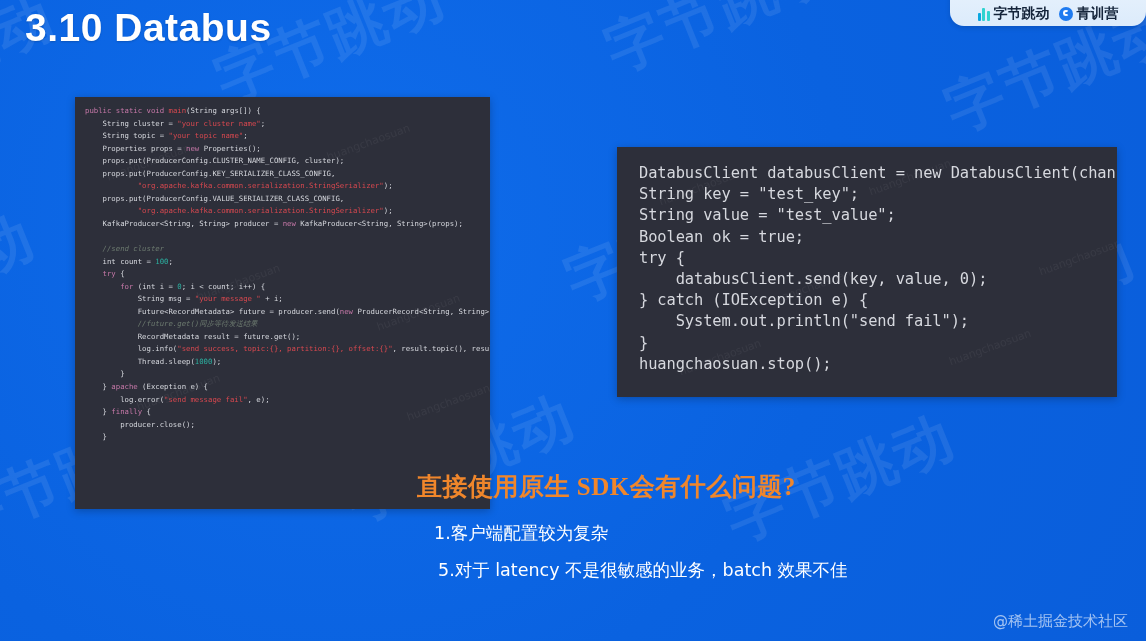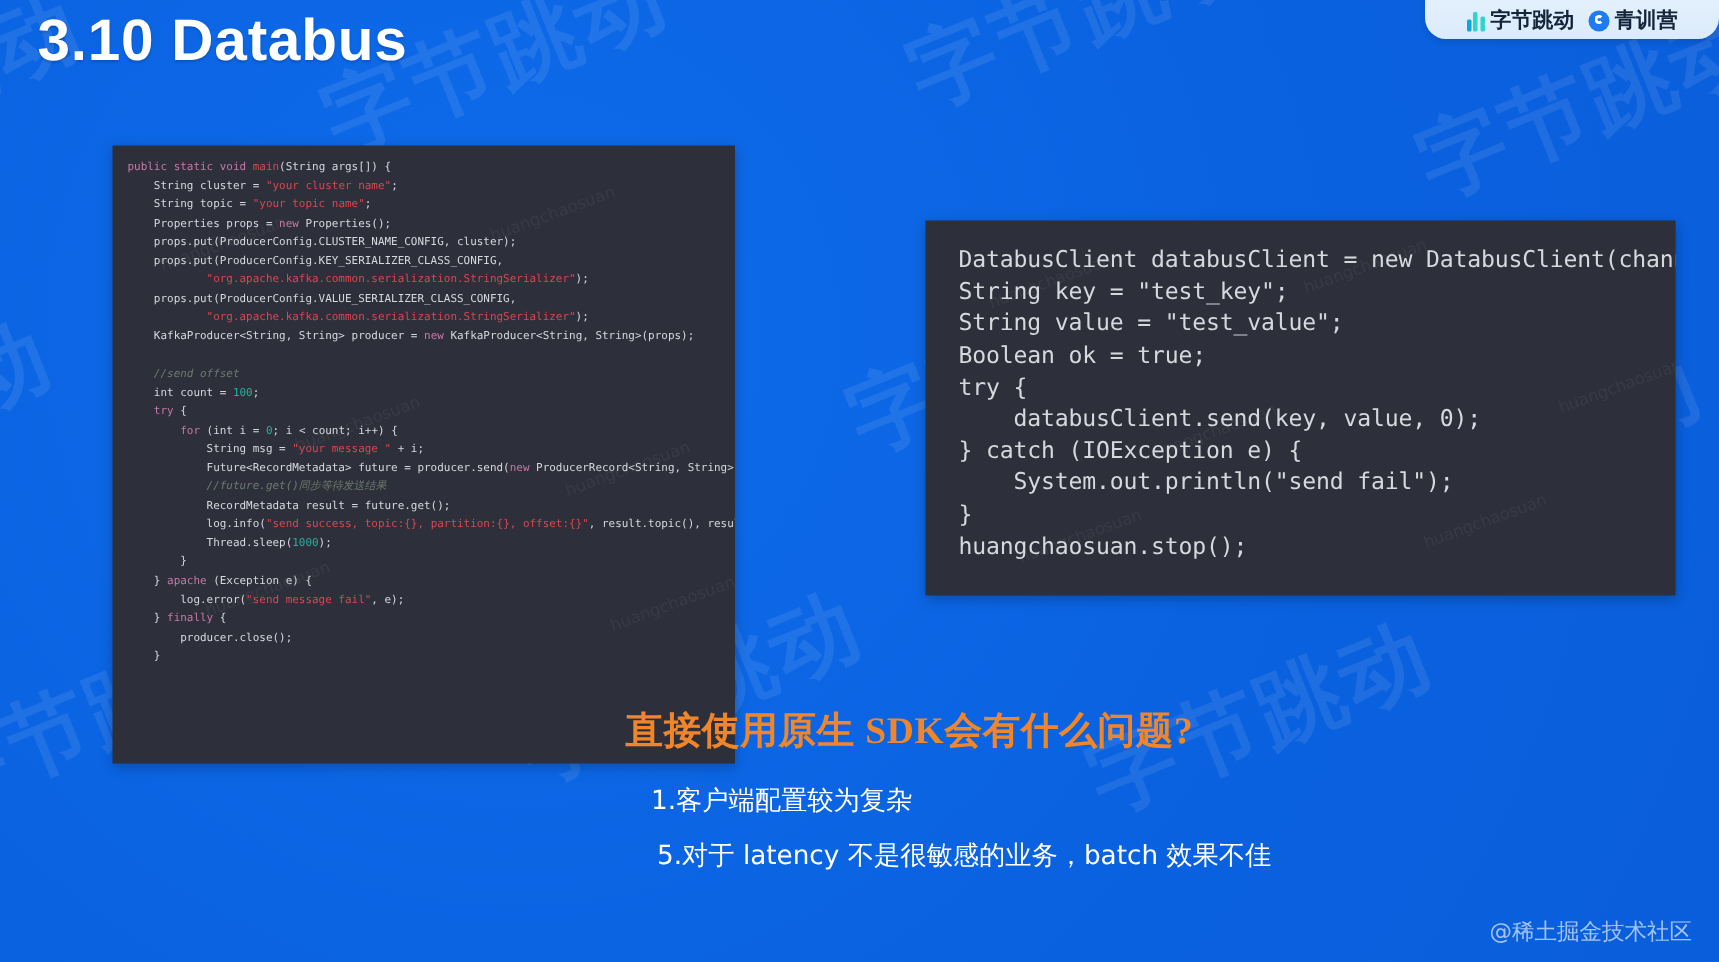--- a/index.html
+++ b/index.html
@@ -248,21 +248,21 @@
         <div class="code-line"><span class="plain">    String cluster = </span><span class="str">"your cluster name"</span><span class="plain">;</span></div>
         <div class="code-line"><span class="plain">    String topic = </span><span class="str">"your topic name"</span><span class="plain">;</span></div>
         <div class="code-line"><span class="plain">    Properties props = </span><span class="kw">new</span><span class="plain"> Properties();</span></div>
         <div class="code-line"><span class="plain">    props.put(ProducerConfig.CLUSTER_NAME_CONFIG, cluster);</span></div>
         <div class="code-line"><span class="plain">    props.put(ProducerConfig.KEY_SERIALIZER_CLASS_CONFIG,</span></div>
         <div class="code-line"><span class="plain">            </span><span class="str">"org.apache.kafka.common.serialization.StringSerializer"</span><span class="plain">);</span></div>
         <div class="code-line"><span class="plain">    props.put(ProducerConfig.VALUE_SERIALIZER_CLASS_CONFIG,</span></div>
         <div class="code-line"><span class="plain">            </span><span class="str">"org.apache.kafka.common.serialization.StringSerializer"</span><span class="plain">);</span></div>
         <div class="code-line"><span class="plain">    KafkaProducer&lt;String, String&gt; producer = </span><span class="kw">new</span><span class="plain"> KafkaProducer&lt;String, String&gt;(props);</span></div>
         <div class="code-line">&nbsp;</div>
-        <div class="code-line"><span class="cmt">    //send offset</span></div>
+        <div class="code-line"><span class="cmt">    //send cluster</span></div>
         <div class="code-line"><span class="plain">    int count = </span><span class="num">100</span><span class="plain">;</span></div>
         <div class="code-line"><span class="plain">    </span><span class="kw">try</span><span class="plain"> {</span></div>
         <div class="code-line"><span class="plain">        </span><span class="kw">for</span><span class="plain"> (int i = </span><span class="num">0</span><span class="plain">; i &lt; count; i++) {</span></div>
         <div class="code-line"><span class="plain">            String msg = </span><span class="str">"your message "</span><span class="plain"> + i;</span></div>
         <div class="code-line"><span class="plain">            Future&lt;RecordMetadata&gt; future = producer.send(</span><span class="kw">new</span><span class="plain"> ProducerRecord&lt;String, String&gt;(top</span></div>
         <div class="code-line"><span class="cmt">            //future.get()同步等待发送结果</span></div>
         <div class="code-line"><span class="plain">            RecordMetadata result = future.get();</span></div>
         <div class="code-line"><span class="plain">            log.info(</span><span class="str">"send success, topic:{}, partition:{}, offset:{}"</span><span class="plain">, result.topic(), result.p</span></div>
         <div class="code-line"><span class="plain">            Thread.sleep(</span><span class="num">1000</span><span class="plain">);</span></div>
         <div class="code-line"><span class="plain">        }</span></div>

